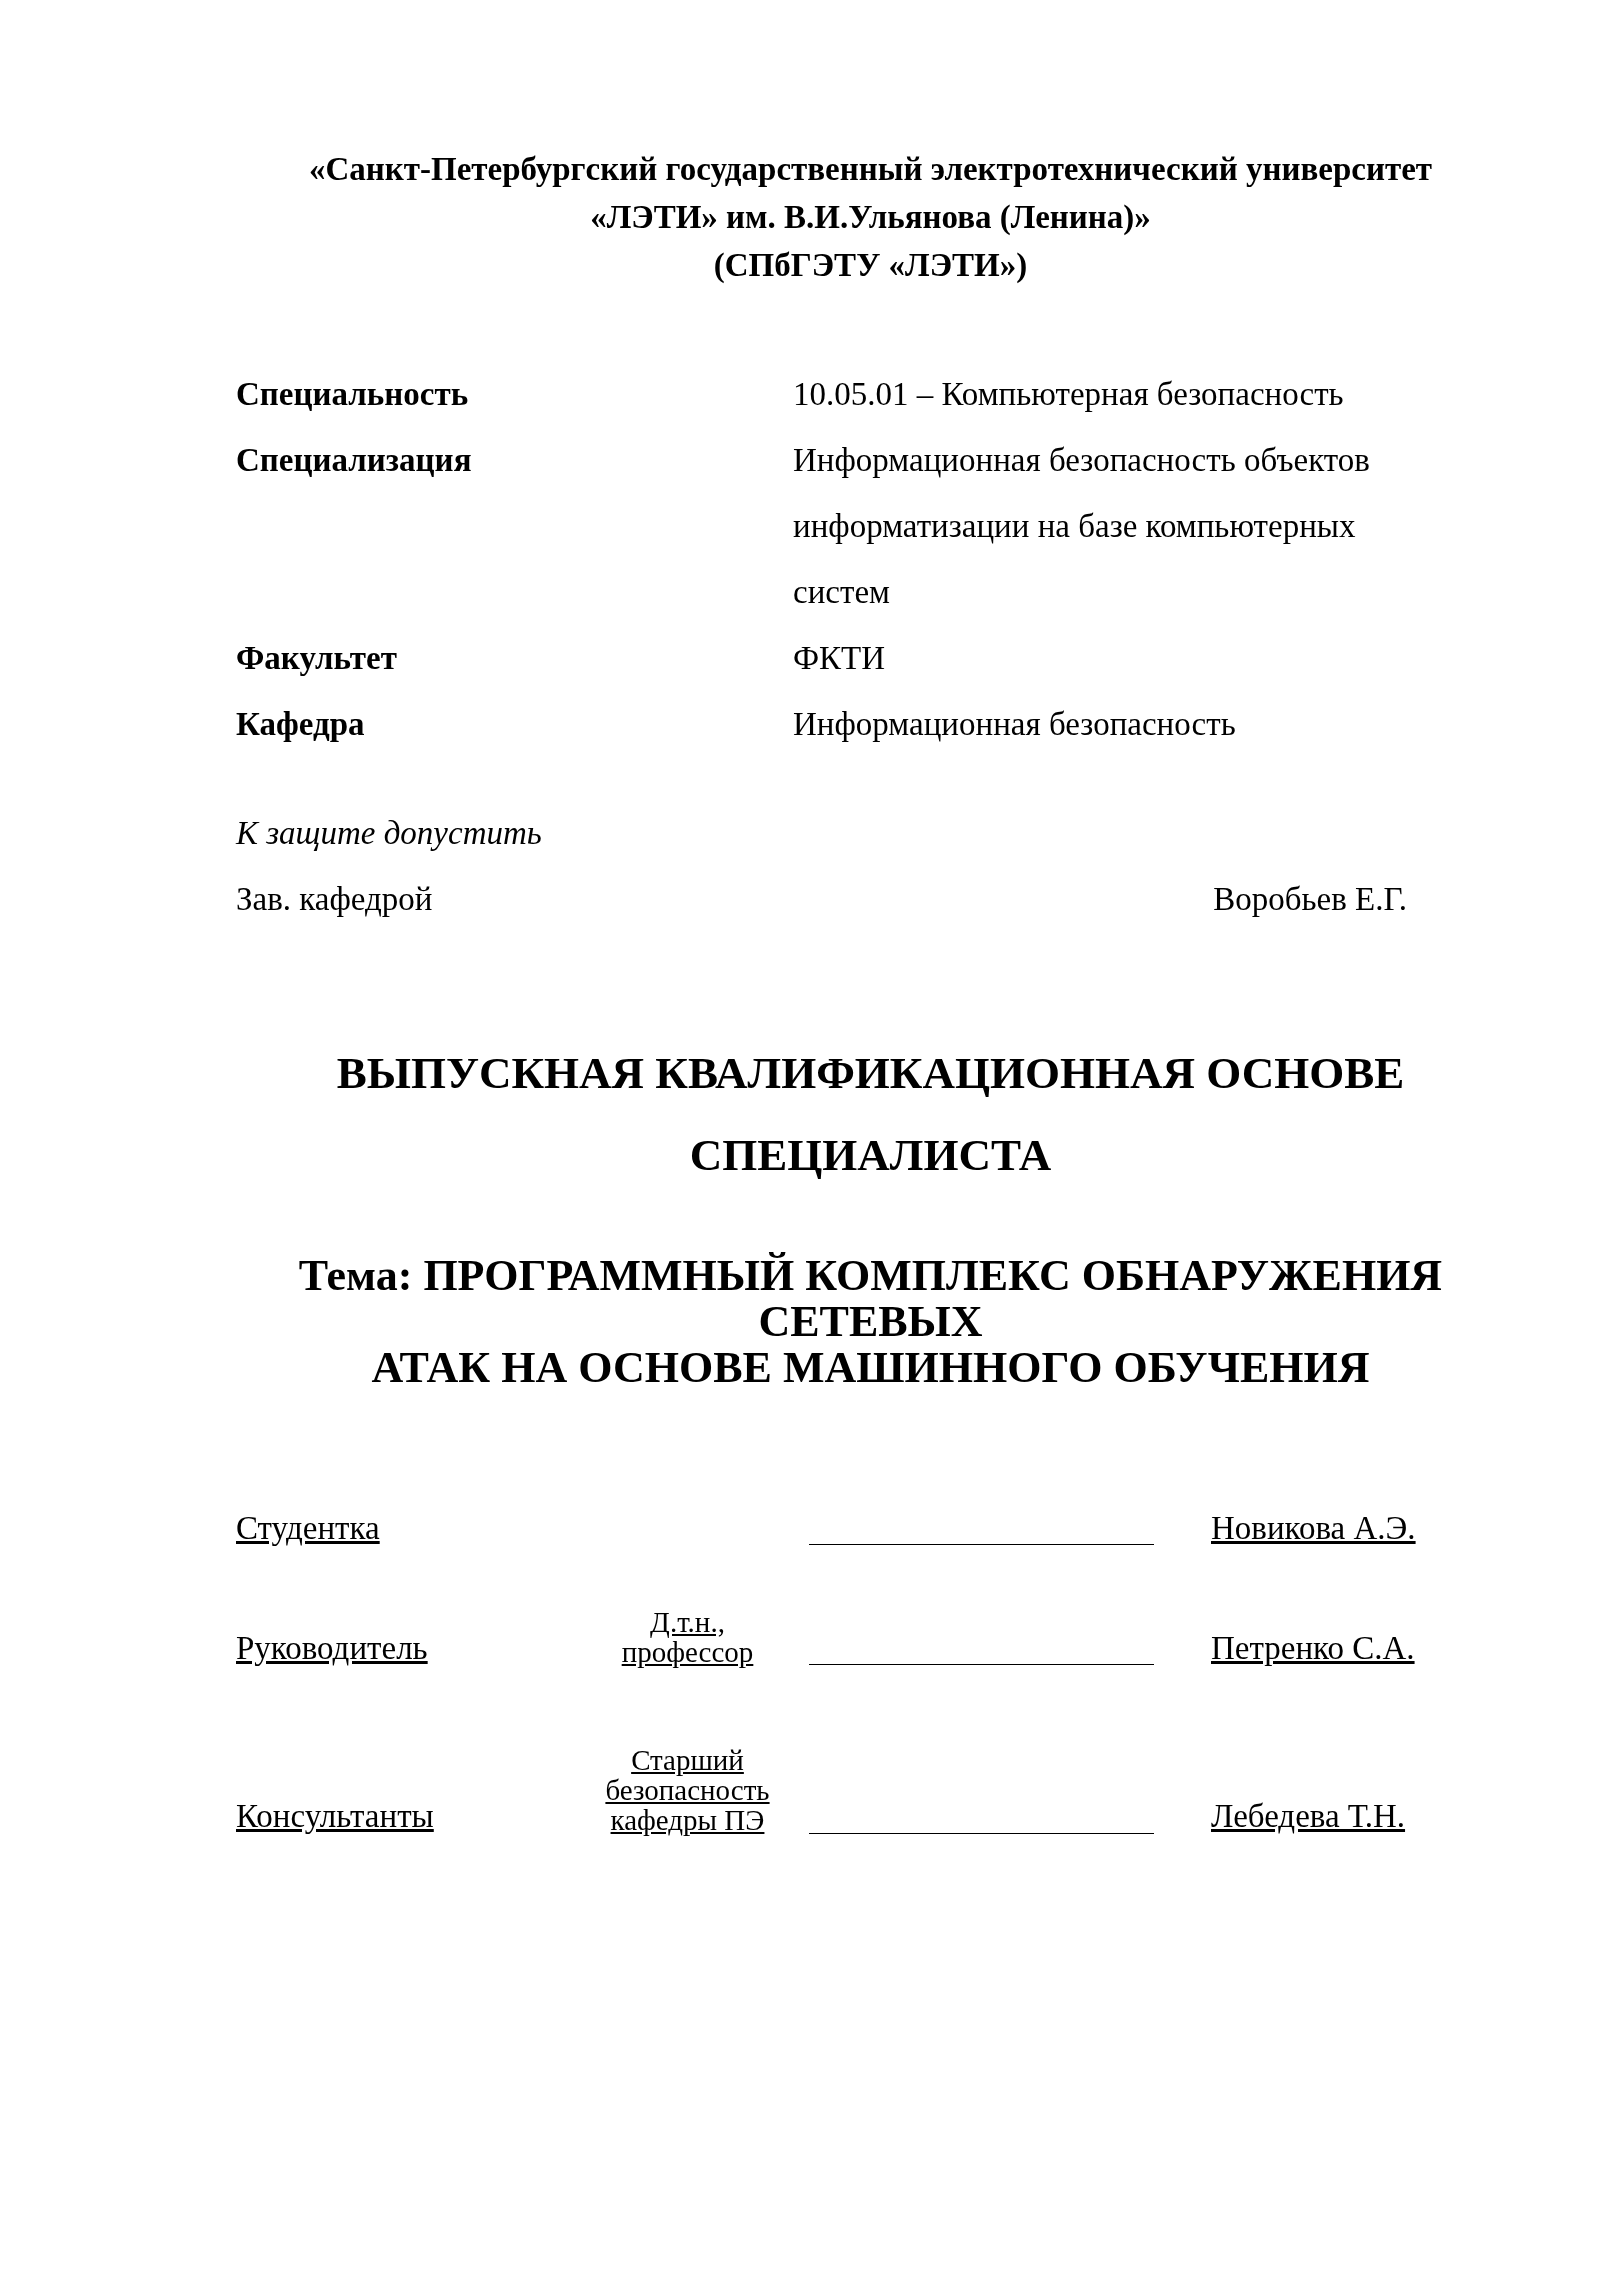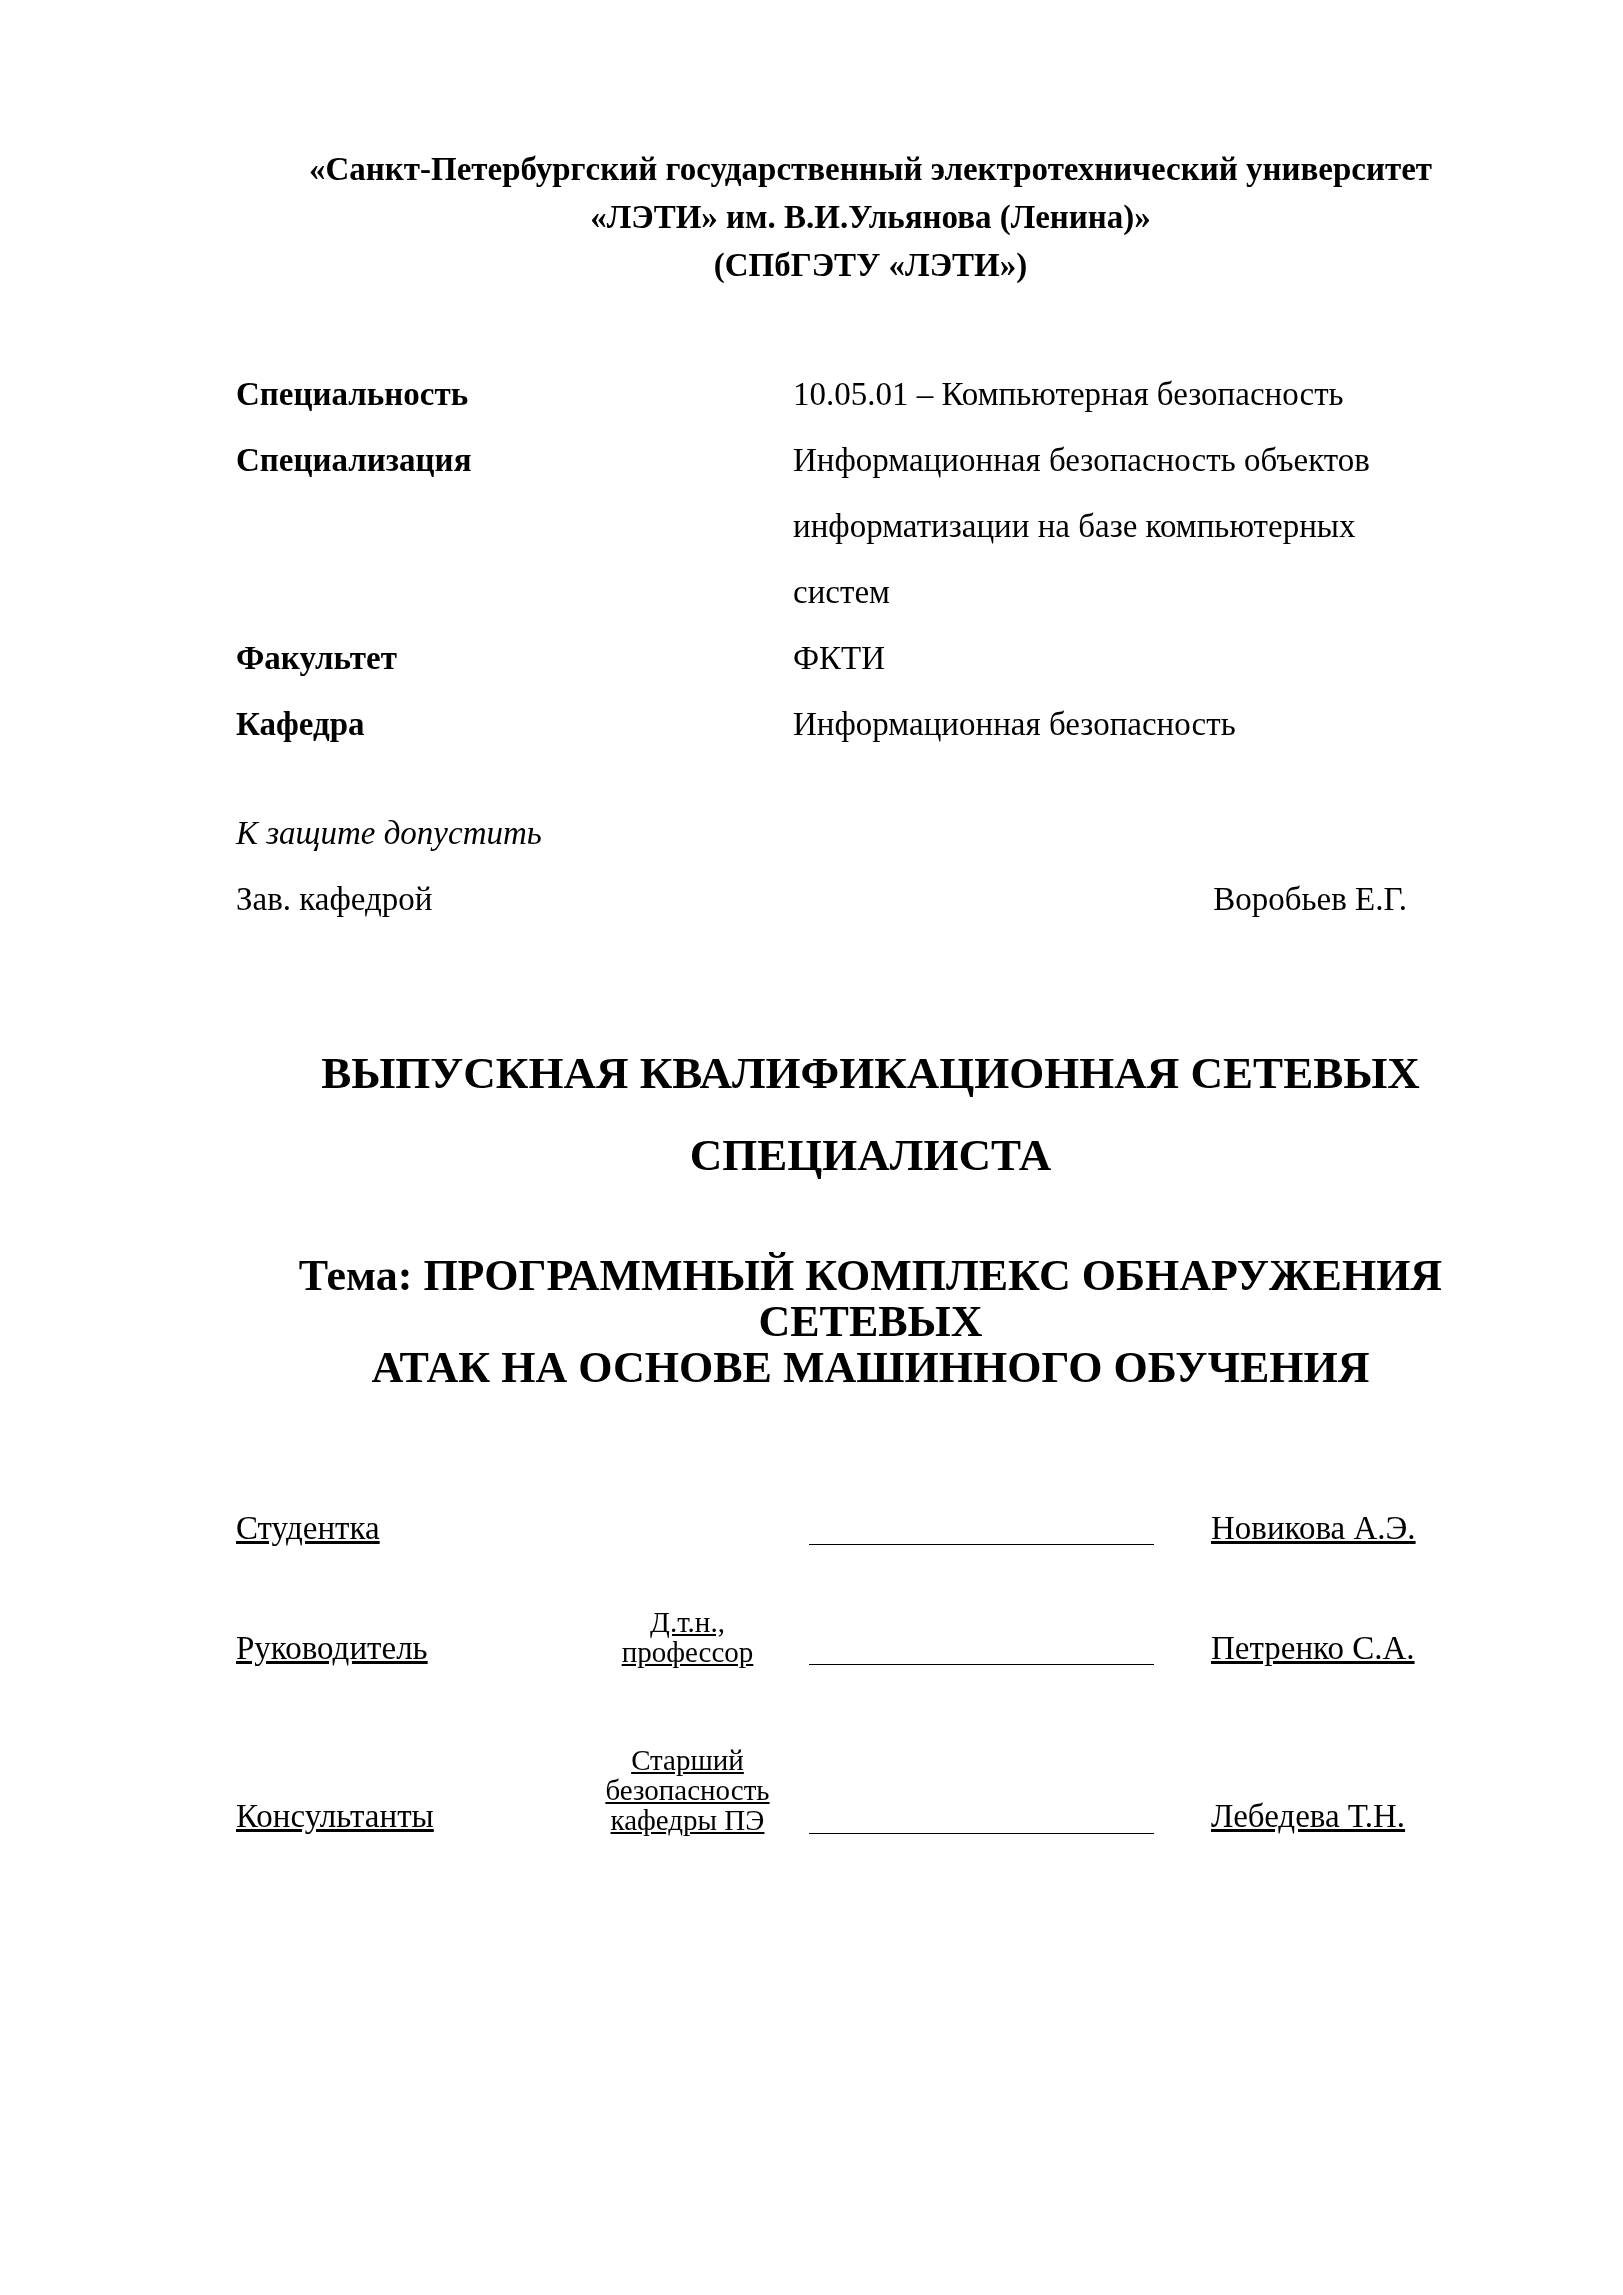--- a/index.html
+++ b/index.html
@@ -159,21 +159,21 @@
 
     <div class="admission">
       <div class="admission-note">К защите допустить</div>
       <div class="dept-head-row">
         <span>Зав. кафедрой</span>
         <span class="dept-head-name">Воробьев Е.Г.</span>
       </div>
     </div>
 
     <div class="main-title">
-      <div>ВЫПУСКНАЯ КВАЛИФИКАЦИОННАЯ СЕТЕВЫХ</div>
+      <div>ВЫПУСКНАЯ КВАЛИФИКАЦИОННАЯ ОСНОВЕ</div>
       <div>СПЕЦИАЛИСТА</div>
     </div>
 
     <div class="theme"><span class="theme-label">Тема:</span><span>ПРОГРАММНЫЙ КОМПЛЕКС ОБНАРУЖЕНИЯ СЕТЕВЫХ
 АТАК НА ОСНОВЕ МАШИННОГО ОБУЧЕНИЯ</span></div>
 
     <div class="signatures">
       <div class="sig-row">
         <div class="sig-role">Студентка</div>
         <div class="sig-qual"></div>

